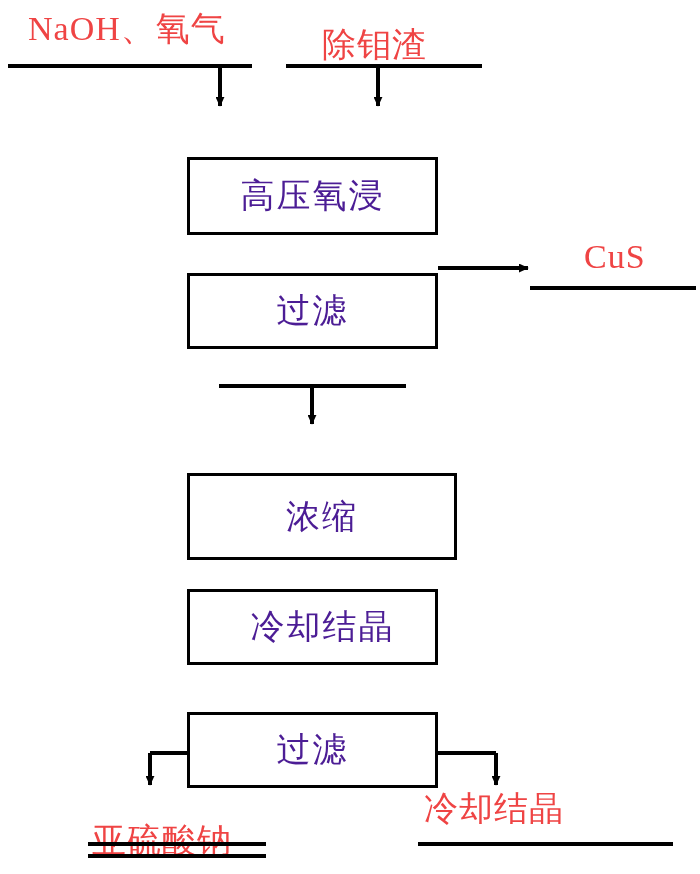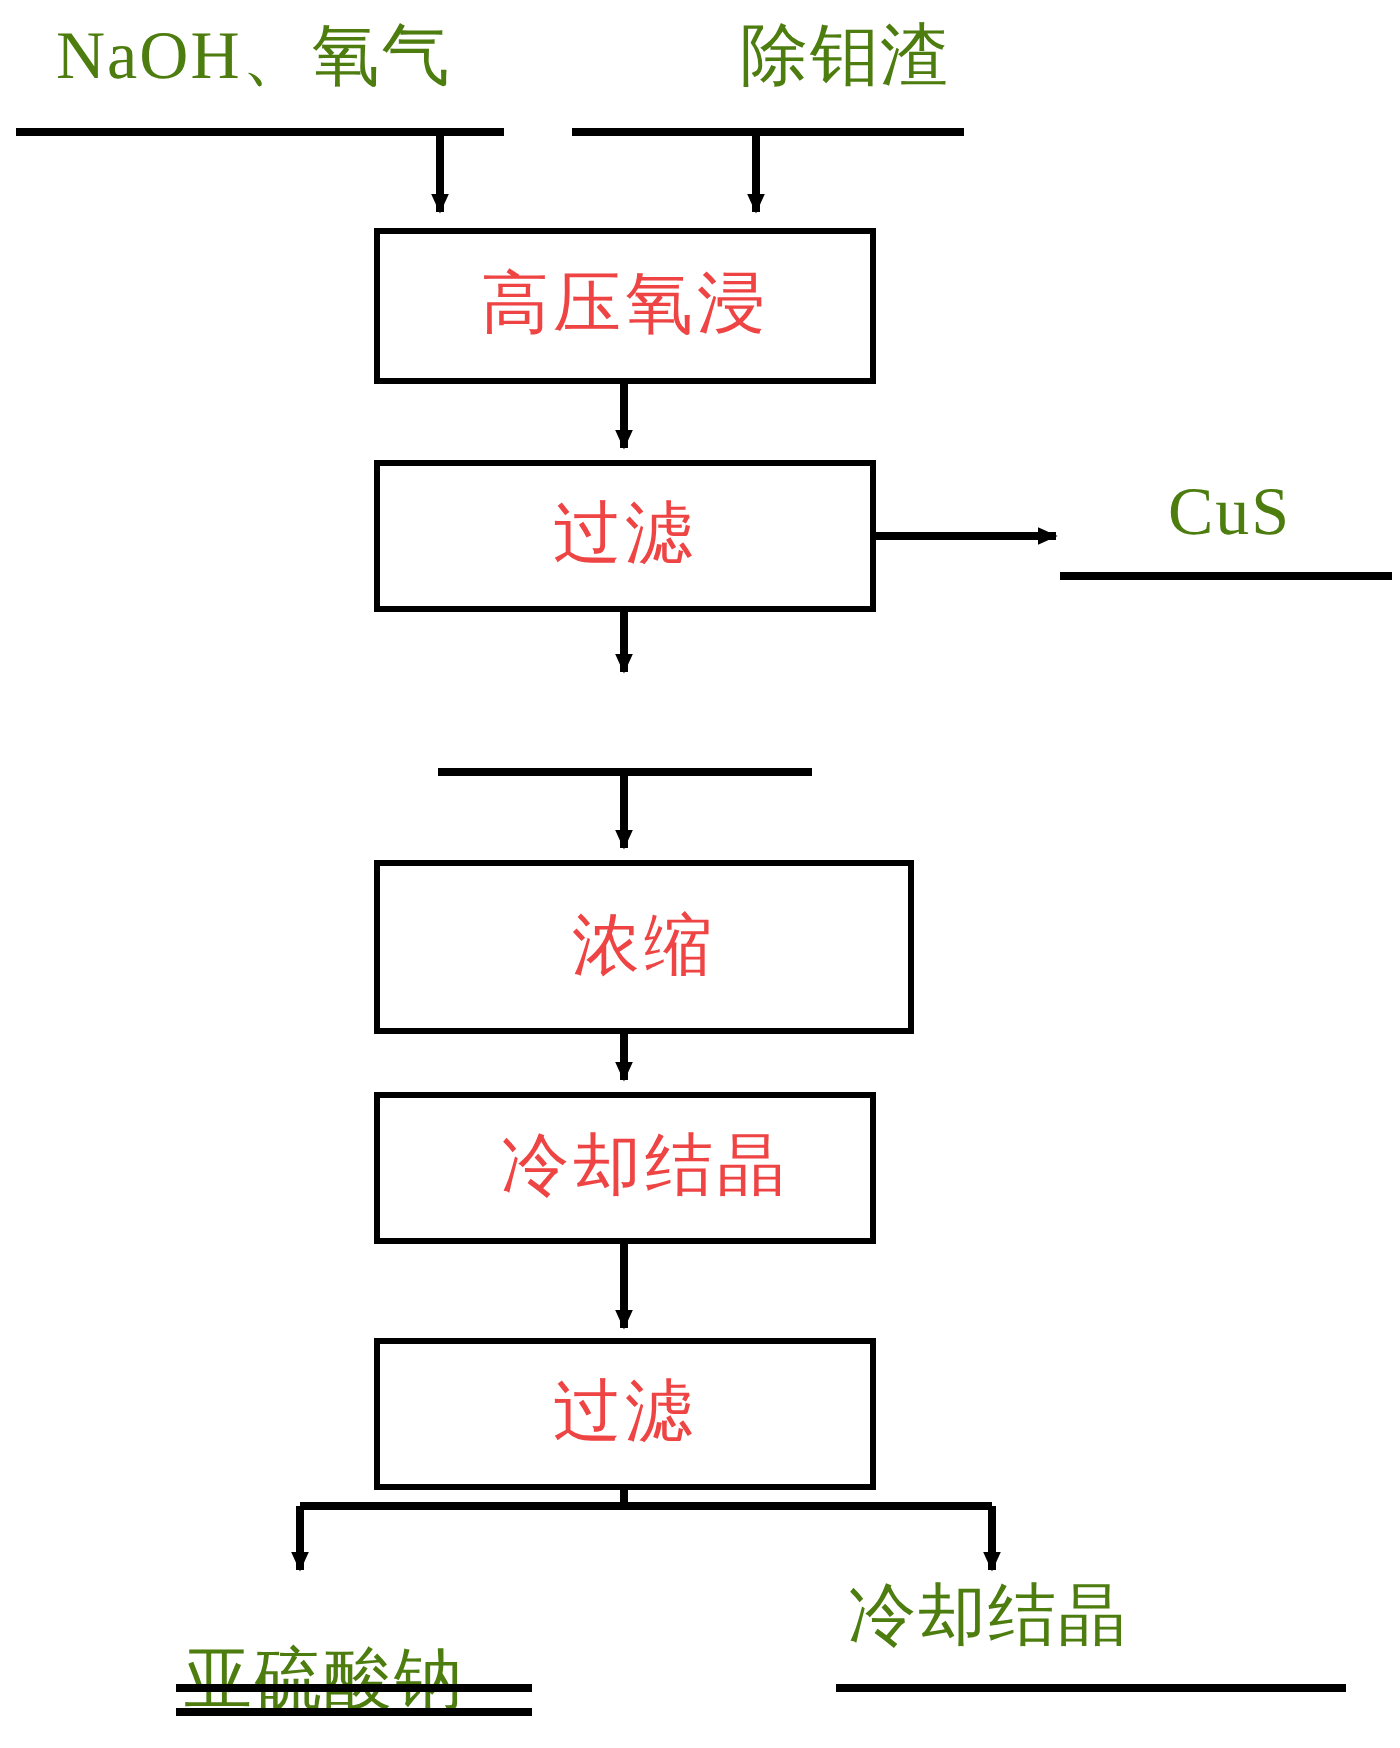--- a/index.html
+++ b/index.html
@@ -28,29 +28,30 @@
   .node-box {
     position: absolute;
     box-sizing: border-box;
     border: 3px solid #000000;
     background: #ffffff;
     display: flex;
     align-items: center;
     justify-content: center;
     font-size: 34px;
     line-height: 1;
-    color: #ef4444;
+    color: #4c1d95;
     letter-spacing: 2px;
     font-family: "Liberation Serif", "DejaVu Serif", serif;
+    margin-top: 43px;
   }
   .stream-label {
     position: absolute;
     font-size: 34px;
     line-height: 1;
-    color: #4d7c0f;
+    color: #ef4444;
     white-space: nowrap;
     letter-spacing: 1px;
     font-family: "Liberation Serif", "DejaVu Serif", serif;
   }
   .stream-label.centered {
     text-align: center;
   }
   .underline-rule {
     position: absolute;
     background: #000000;
@@ -89,21 +90,21 @@
       <line x1="150" y1="753" x2="496" y2="753"></line>
 
       <line x1="150" y1="753" x2="150" y2="785" marker-end="url(#arrowhead)"></line>
       <line x1="496" y1="753" x2="496" y2="785" marker-end="url(#arrowhead)"></line>
     </g>
   </svg>
 
   <div class="stream-label" style="left:28px; top:12px;">NaOH、氧气</div>
   <div class="underline-rule" style="left:8px; top:64px; width:244px; height:4px;"></div>
 
-  <div class="stream-label" style="left:322px; top:12px;margin-left:48px;">除钼渣</div>
+  <div class="stream-label" style="left:322px; top:28px;">除钼渣</div>
   <div class="underline-rule" style="left:286px; top:64px; width:196px; height:4px;"></div>
 
   <div class="node-box" style="left:187px; top:114px; width:251px; height:78px;">
     <span>高压氧浸</span>
   </div>
 
   <div class="node-box" style="left:187px; top:230px; width:251px; height:76px;">
     <span>过滤</span>
   </div>
 

